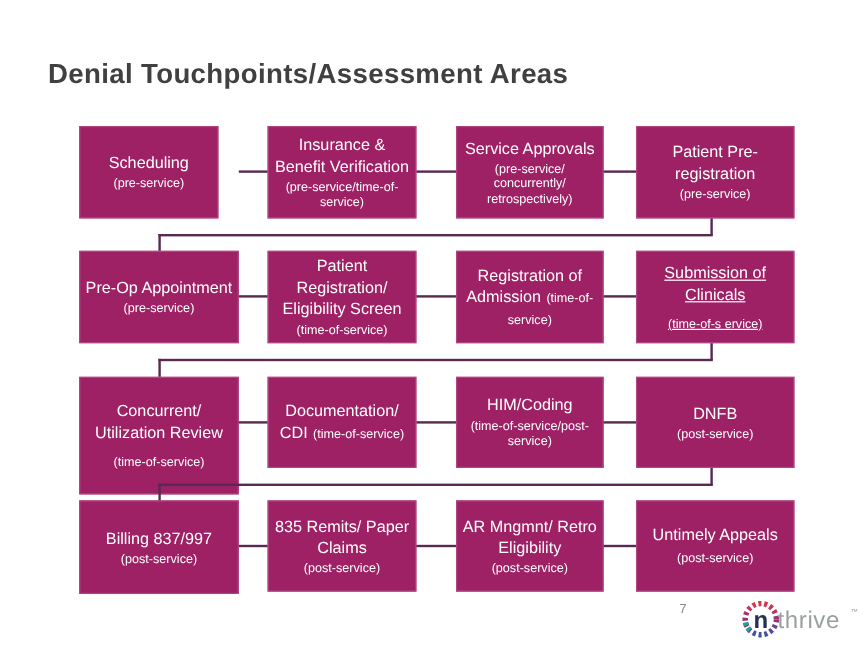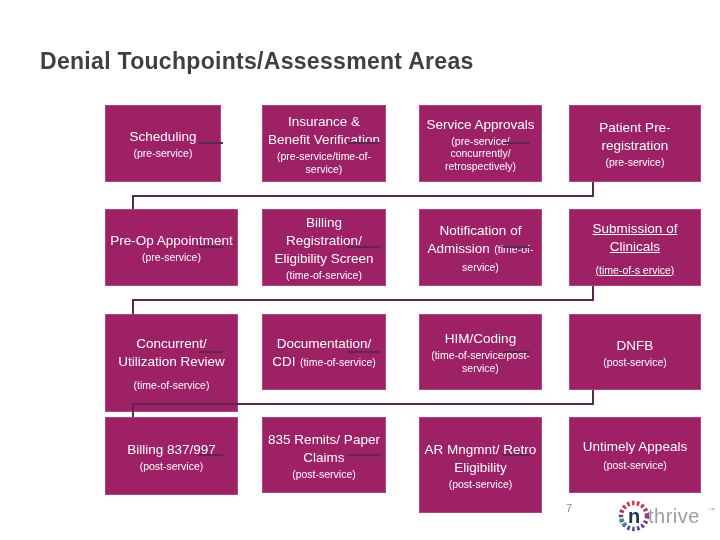--- a/index.html
+++ b/index.html
@@ -14,21 +14,21 @@
     font-size:23px;font-weight:700;letter-spacing:.3px;
     color:var(--title-text,#404040);
     white-space:nowrap;
   }
   .box{
     position:absolute;box-sizing:border-box;
     background:var(--box-fill,#9e2166);
     border:1px solid var(--box-border,#b04480);
     color:var(--box-text,#ffffff);
     display:flex;align-items:center;justify-content:center;
-    text-align:center;padding:4px 4px;margin-left:39px;
+    text-align:center;padding:4px 4px;
   }
   .bt{font-size:13.5px;line-height:1.18;}
   .bs{font-size:10.5px;line-height:1.2;}
   .bs.stacked{display:block;margin-top:2px;}
   .bs.inline{display:inline;}
   .bs.gap{margin-top:9px;}
   .hline,.vline{position:absolute;background:var(--connector,#582a52);}
   .hline{height:2px;}
   .vline{width:2px;}
   .page-number{
@@ -56,24 +56,24 @@
       <div><span class="bt">Service Approvals</span><span class="bs stacked">(pre-service/ concurrently/ retrospectively)</span></div>
     </div>
     <div class="box" style="left:530px;top:105px;width:132px;height:77px;">
       <div><span class="bt">Patient Pre-registration</span><span class="bs stacked">(pre-service)</span></div>
     </div>
 
     <div class="box" style="left:66px;top:209px;width:133px;height:77px;">
       <div><span class="bt">Pre-Op Appointment</span><span class="bs stacked">(pre-service)</span></div>
     </div>
     <div class="box" style="left:223px;top:209px;width:124px;height:77px;">
-      <div><span class="bt">Billing Registration/ Eligibility Screen</span><span class="bs stacked">(time-of-service)</span></div>
+      <div><span class="bt">Patient Registration/ Eligibility Screen</span><span class="bs stacked">(time-of-service)</span></div>
     </div>
     <div class="box" style="left:380px;top:209px;width:123px;height:77px;">
-      <div><span class="bt">Notification of Admission</span> <span class="bs inline">(time-of-service)</span></div>
+      <div><span class="bt">Registration of Admission</span> <span class="bs inline">(time-of-service)</span></div>
     </div>
     <div class="box" style="left:530px;top:209px;width:132px;height:77px;text-decoration:underline;">
       <div><span class="bt">Submission of Clinicals</span><span class="bs stacked gap">(time-of-s ervice)</span></div>
     </div>
 
     <div class="box" style="left:66px;top:314px;width:133px;height:98px;">
       <div><span class="bt">Concurrent/ Utilization Review</span><span class="bs stacked gap">(time-of-service)</span></div>
     </div>
     <div class="box" style="left:223px;top:314px;width:124px;height:76px;">
       <div><span class="bt">Documentation/ CDI</span> <span class="bs inline">(time-of-service)</span></div>
@@ -84,21 +84,21 @@
     <div class="box" style="left:530px;top:314px;width:132px;height:76px;">
       <div><span class="bt">DNFB</span><span class="bs stacked">(post-service)</span></div>
     </div>
 
     <div class="box" style="left:66px;top:417px;width:133px;height:78px;">
       <div><span class="bt">Billing 837/997</span><span class="bs stacked">(post-service)</span></div>
     </div>
     <div class="box" style="left:223px;top:417px;width:124px;height:76px;">
       <div><span class="bt">835 Remits/ Paper Claims</span><span class="bs stacked">(post-service)</span></div>
     </div>
-    <div class="box" style="left:380px;top:417px;width:123px;height:96px;">
+    <div class="box" style="left:380px;top:417px;width:123px;height:76px;">
       <div><span class="bt">AR Mngmnt/ Retro Eligibility</span><span class="bs stacked">(post-service)</span></div>
     </div>
     <div class="box" style="left:530px;top:417px;width:132px;height:76px;justify-content:flex-end;">
       <div><span class="bt">Untimely Appeals</span> <span class="bs inline">(post-service)</span></div>
     </div>
 
     <div class="hline" style="left:199px;top:142px;width:24px;"></div>
     <div class="hline" style="left:347px;top:142px;width:33px;"></div>
     <div class="hline" style="left:503px;top:142px;width:27px;"></div>
 

